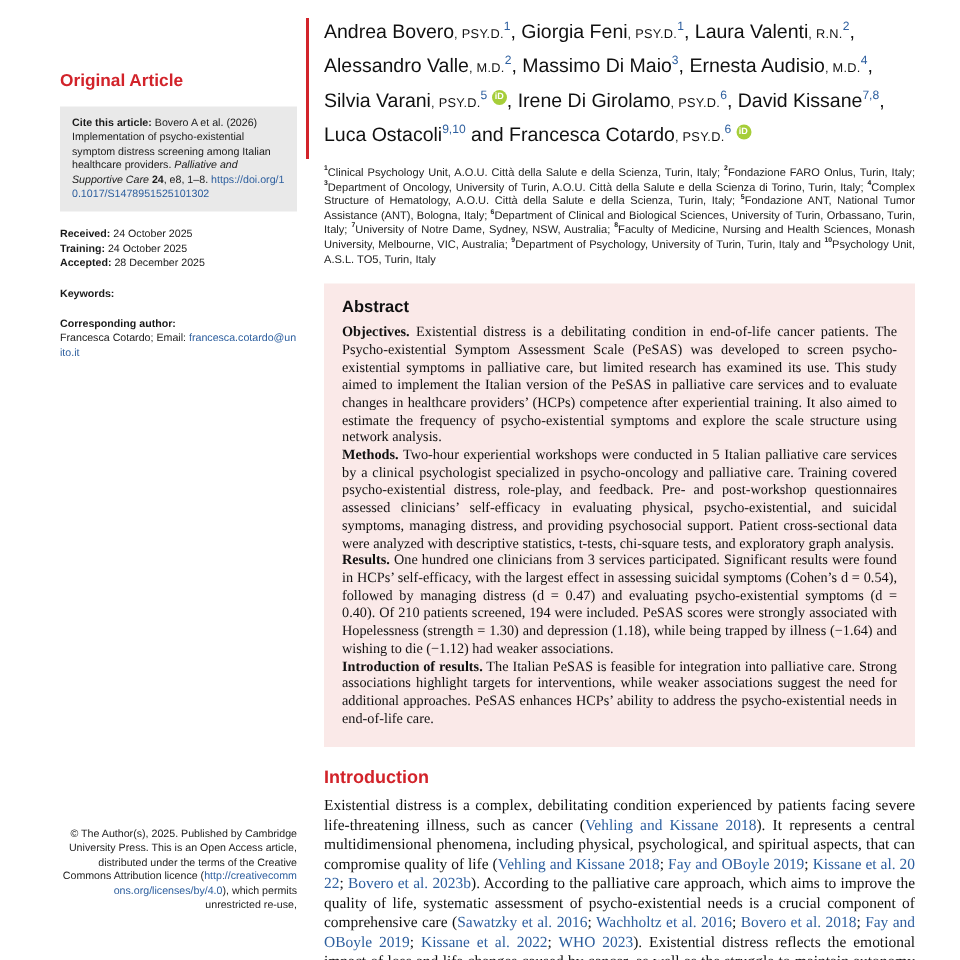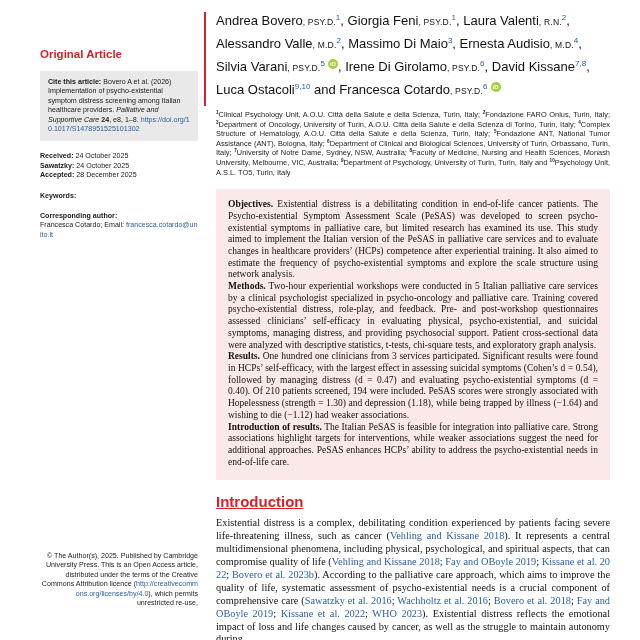--- a/index.html
+++ b/index.html
@@ -34,42 +34,42 @@
     text-align:center; line-height:10px; margin-left:3px; vertical-align:super;
   }
   .affiliations { margin-top:8px; font-size:7.4px; line-height:9.6px; text-align:justify; color:#222; }
   .affiliations sup { font-weight:bold; color:#222; }
 
   .abstract-box { margin-top:12px; background:var(--absbg, #fae9e8); padding:10px 12px 12px; }
   .abstract-title { font-size:11px; font-weight:bold; margin-bottom:6px; color:#111; }
   .abstract-body { font-family:"Liberation Serif", "DejaVu Serif", serif; font-size:9.5px; line-height:11.7px; text-align:justify; color:#111; }
   .abs-p b { font-weight:bold; }
 
-  .section-heading { margin-top:13px; color:var(--accent, #d2232a); font-weight:bold; font-size:15px;text-decoration:underline; }
+  .section-heading { margin-top:13px; color:var(--accent, #d2232a); font-weight:bold; font-size:12px; }
   .body-text { margin-top:7px; font-family:"Liberation Serif", "DejaVu Serif", serif; font-size:10.3px; line-height:12.9px; text-align:justify; color:#111; }
 </style>
 </head>
 <body>
 
 <div class="red-rule"></div>
 
 <aside class="sidebar">
   <div class="side-heading">Original Article</div>
 
   <div class="cite-box">
     <b>Cite this article:</b>
     <span>Bovero A et al. (2026) Implementation of psycho-existential symptom distress screening among Italian healthcare providers.</span>
     <i>Palliative and Supportive Care</i>
     <b>24</b><span>, e8, 1–8.</span>
     <a class="link">https://doi.org/10.1017/S1478951525101302</a>
   </div>
 
   <div class="meta block">
     <div><b>Received:</b> <span>24 October 2025</span></div>
-    <div><b>Sawatzky:</b> <span>24 October 2025</span></div>
+    <div><b>Training:</b> <span>24 October 2025</span></div>
     <div><b>Accepted:</b> <span>28 December 2025</span></div>
   </div>
 
   <div class="meta block">
     <div><b>Keywords:</b></div>
   </div>
 
   <div class="meta block">
     <div><b>Corresponding author:</b></div>
     <div>
@@ -82,20 +82,21 @@
 
 <div class="copyright">
   <span>© The Author(s), 2025. Published by Cambridge University Press. This is an Open Access article, distributed under the terms of the Creative Commons Attribution licence (</span><a class="link">http://creativecommons.org/licenses/by/4.0</a><span>), which permits unrestricted re-use,</span>
 </div>
 
 <main class="main">
   <div class="authors"><span>Andrea Bovero</span><span class="degree">, PSY.D.</span><sup class="affil-sup">1</sup>, <span>Giorgia Feni</span><span class="degree">, PSY.D.</span><sup class="affil-sup">1</sup>, <span>Laura Valenti</span><span class="degree">, R.N.</span><sup class="affil-sup">2</sup>, <span>Alessandro Valle</span><span class="degree">, M.D.</span><sup class="affil-sup">2</sup>, <span>Massimo Di Maio</span><sup class="affil-sup">3</sup>, <span>Ernesta Audisio</span><span class="degree">, M.D.</span><sup class="affil-sup">4</sup>, <span>Silvia Varani</span><span class="degree">, PSY.D.</span><sup class="affil-sup">5</sup><span class="orcid">iD</span>, <span>Irene Di Girolamo</span><span class="degree">, PSY.D.</span><sup class="affil-sup">6</sup>, <span>David Kissane</span><sup class="affil-sup">7,8</sup>, <span>Luca Ostacoli</span><sup class="affil-sup">9,10</sup> and <span>Francesca Cotardo</span><span class="degree">, PSY.D.</span><sup class="affil-sup">6</sup><span class="orcid">iD</span></div>
   <div class="affiliations"><sup>1</sup>Clinical Psychology Unit, A.O.U. Città della Salute e della Scienza, Turin, Italy; <sup>2</sup>Fondazione FARO Onlus, Turin, Italy; <sup>3</sup>Department of Oncology, University of Turin, A.O.U. Città della Salute e della Scienza di Torino, Turin, Italy; <sup>4</sup>Complex Structure of Hematology, A.O.U. Città della Salute e della Scienza, Turin, Italy; <sup>5</sup>Fondazione ANT, National Tumor Assistance (ANT), Bologna, Italy; <sup>6</sup>Department of Clinical and Biological Sciences, University of Turin, Orbassano, Turin, Italy; <sup>7</sup>University of Notre Dame, Sydney, NSW, Australia; <sup>8</sup>Faculty of Medicine, Nursing and Health Sciences, Monash University, Melbourne, VIC, Australia; <sup>9</sup>Department of Psychology, University of Turin, Turin, Italy and <sup>10</sup>Psychology Unit, A.S.L. TO5, Turin, Italy</div>
 
   <section class="abstract-box">
+    <div class="abstract-title">Abstract</div>
     <div class="abstract-body">
         <p class="abs-p"><b>Objectives.</b> Existential distress is a debilitating condition in end-of-life cancer patients. The Psycho-existential Symptom Assessment Scale (PeSAS) was developed to screen psycho-existential symptoms in palliative care, but limited research has examined its use. This study aimed to implement the Italian version of the PeSAS in palliative care services and to evaluate changes in healthcare providers’ (HCPs) competence after experiential training. It also aimed to estimate the frequency of psycho-existential symptoms and explore the scale structure using network analysis.</p>
         <p class="abs-p"><b>Methods.</b> Two-hour experiential workshops were conducted in 5 Italian palliative care services by a clinical psychologist specialized in psycho-oncology and palliative care. Training covered psycho-existential distress, role-play, and feedback. Pre- and post-workshop questionnaires assessed clinicians’ self-efficacy in evaluating physical, psycho-existential, and suicidal symptoms, managing distress, and providing psychosocial support. Patient cross-sectional data were analyzed with descriptive statistics, t-tests, chi-square tests, and exploratory graph analysis.</p>
         <p class="abs-p"><b>Results.</b> One hundred one clinicians from 3 services participated. Significant results were found in HCPs’ self-efficacy, with the largest effect in assessing suicidal symptoms (Cohen’s d = 0.54), followed by managing distress (d = 0.47) and evaluating psycho-existential symptoms (d = 0.40). Of 210 patients screened, 194 were included. PeSAS scores were strongly associated with Hopelessness (strength = 1.30) and depression (1.18), while being trapped by illness (−1.64) and wishing to die (−1.12) had weaker associations.</p>
         <p class="abs-p"><b>Introduction of results.</b> The Italian PeSAS is feasible for integration into palliative care. Strong associations highlight targets for interventions, while weaker associations suggest the need for additional approaches. PeSAS enhances HCPs’ ability to address the psycho-existential needs in end-of-life care.</p>
       </div>
   </section>
 
   <h2 class="section-heading">Introduction</h2>
   <p class="body-text">Existential distress is a complex, debilitating condition experienced by patients facing severe life-threatening illness, such as cancer (<a class="cite-link">Vehling and Kissane 2018</a>). It represents a central multidimensional phenomena, including physical, psychological, and spiritual aspects, that can compromise quality of life (<a class="cite-link">Vehling and Kissane 2018</a>; <a class="cite-link">Fay and OBoyle 2019</a>; <a class="cite-link">Kissane et al. 2022</a>; <a class="cite-link">Bovero et al. 2023b</a>). According to the palliative care approach, which aims to improve the quality of life, systematic assessment of psycho-existential needs is a crucial component of comprehensive care (<a class="cite-link">Sawatzky et al. 2016</a>; <a class="cite-link">Wachholtz et al. 2016</a>; <a class="cite-link">Bovero et al. 2018</a>; <a class="cite-link">Fay and OBoyle 2019</a>; <a class="cite-link">Kissane et al. 2022</a>; <a class="cite-link">WHO 2023</a>). Existential distress reflects the emotional impact of loss and life changes caused by cancer, as well as the struggle to maintain autonomy during</p>

